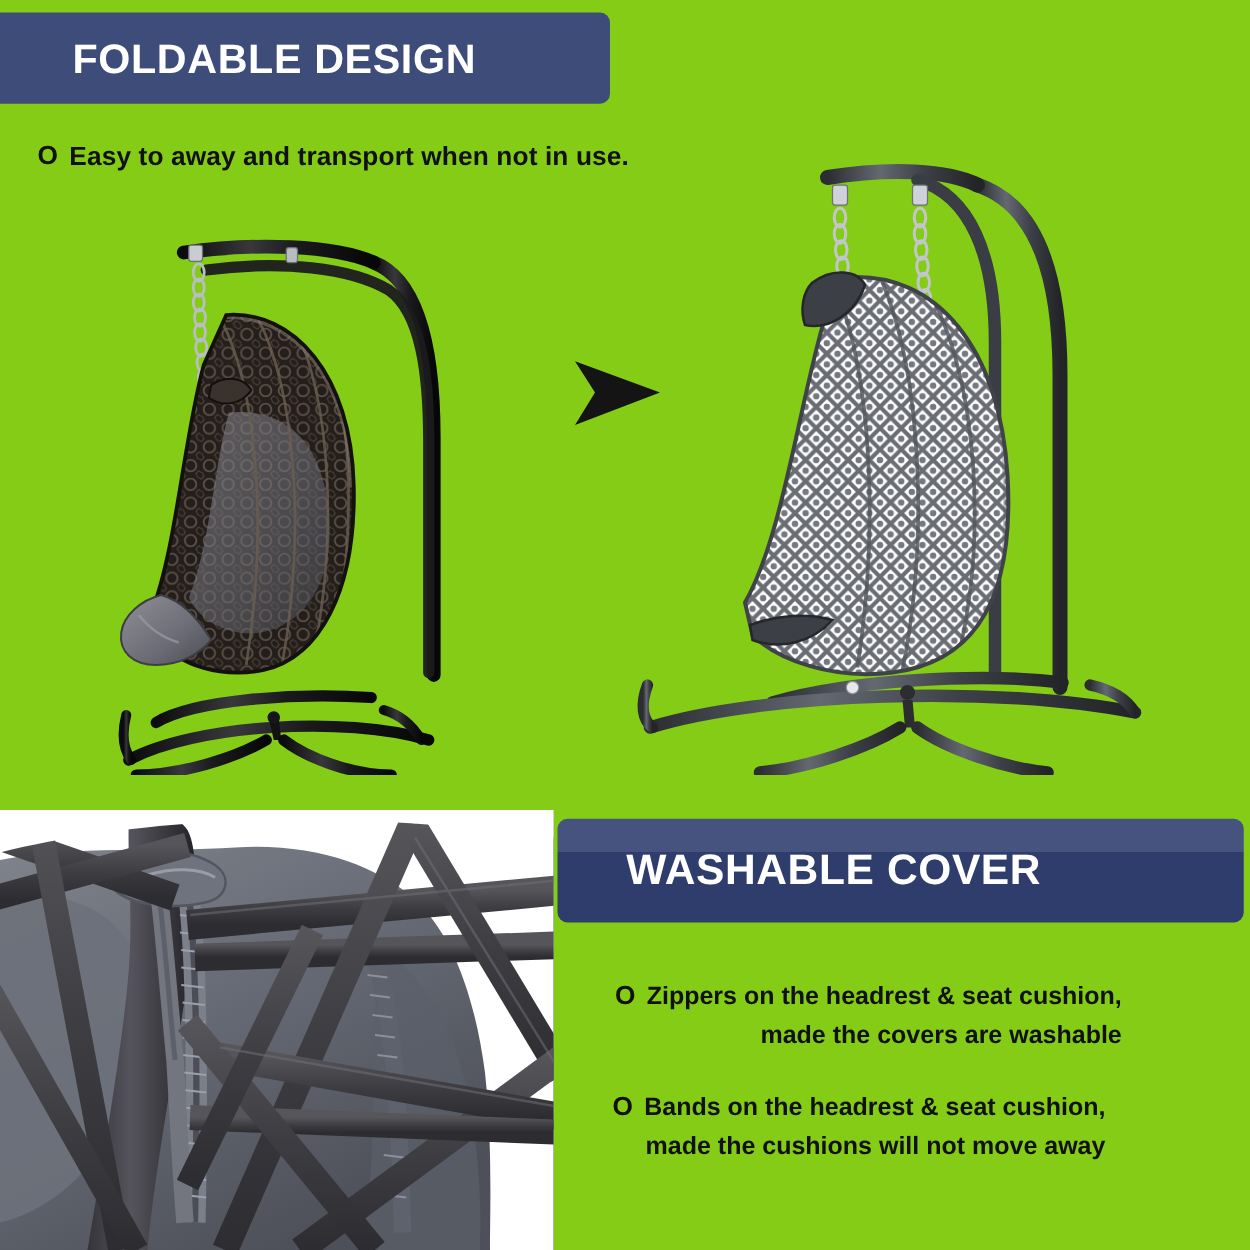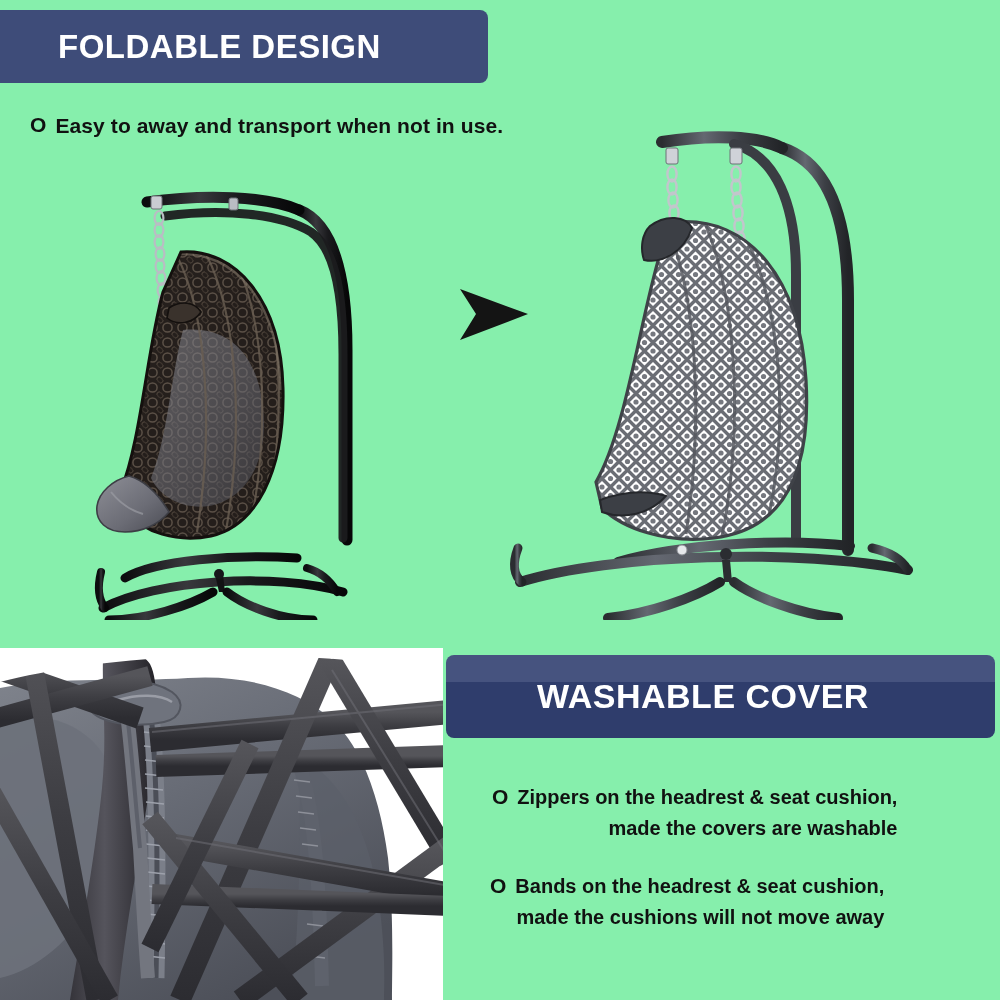--- a/index.html
+++ b/index.html
@@ -4,21 +4,21 @@
 <style>
   html, body {
     margin: 0;
     padding: 0;
     background: #ffffff;
   }
   #page {
     position: relative;
     width: 1000px;
     height: 1000px;
-    background: #86efac;
+    background: #84cc16;
     overflow: hidden;
     font-family: "Liberation Sans", sans-serif;
   }
 
   
   .banner {
     position: absolute;
     display: flex;
     align-items: center;
     box-sizing: border-box;
@@ -38,21 +38,21 @@
   }
   #banner-washable {
     left: 446px;
     top: 655px;
     width: 549px;
     height: 83px;
     border-radius: 8px;
     background: linear-gradient(to bottom,
                 #46537f 0%, #46537f 32%,
                 #2f3d6c 32%, #2f3d6c 100%);
-    padding-left: 91px;
+    padding-left: 55px;
     font-size: 34px;
     font-weight: bold;
     text-align: right;
   }
 
   
   .bullet-line {
     position: absolute;
     display: flex;
     align-items: flex-start;

